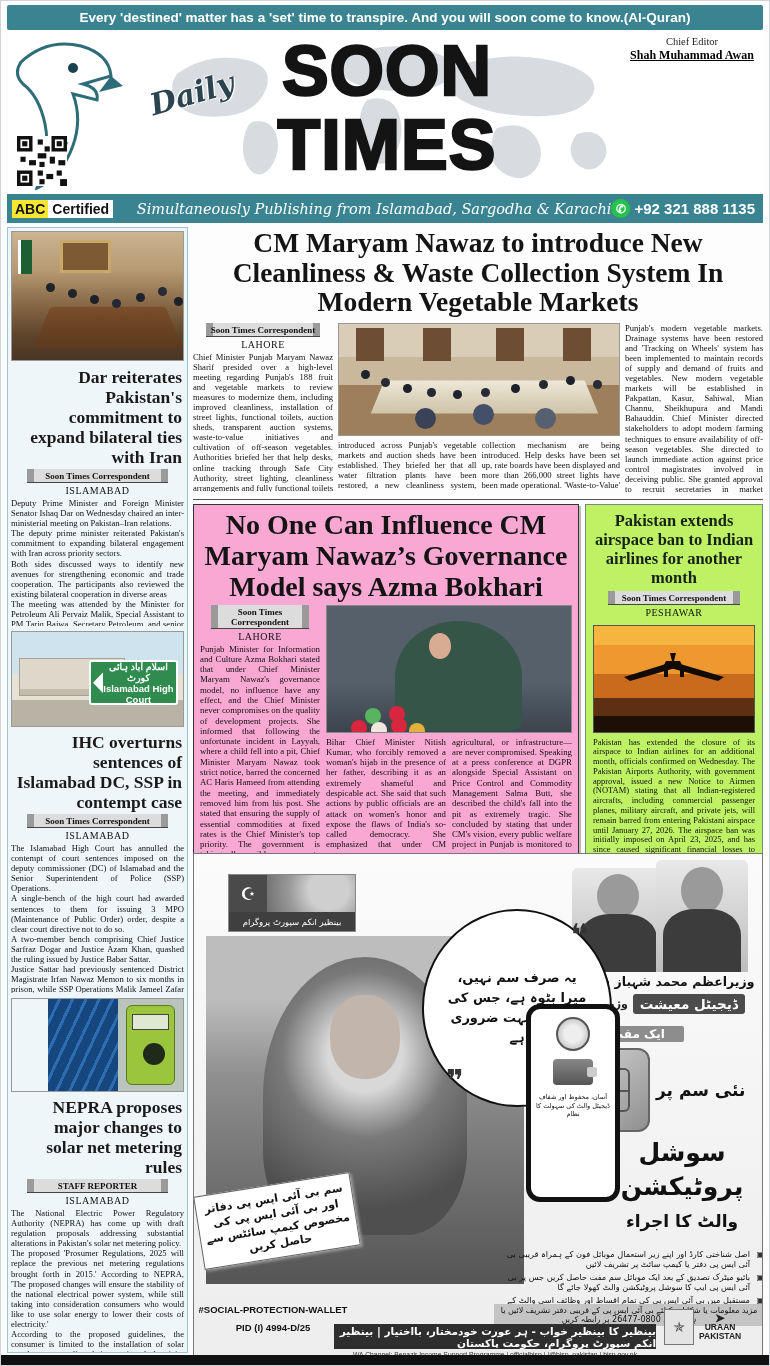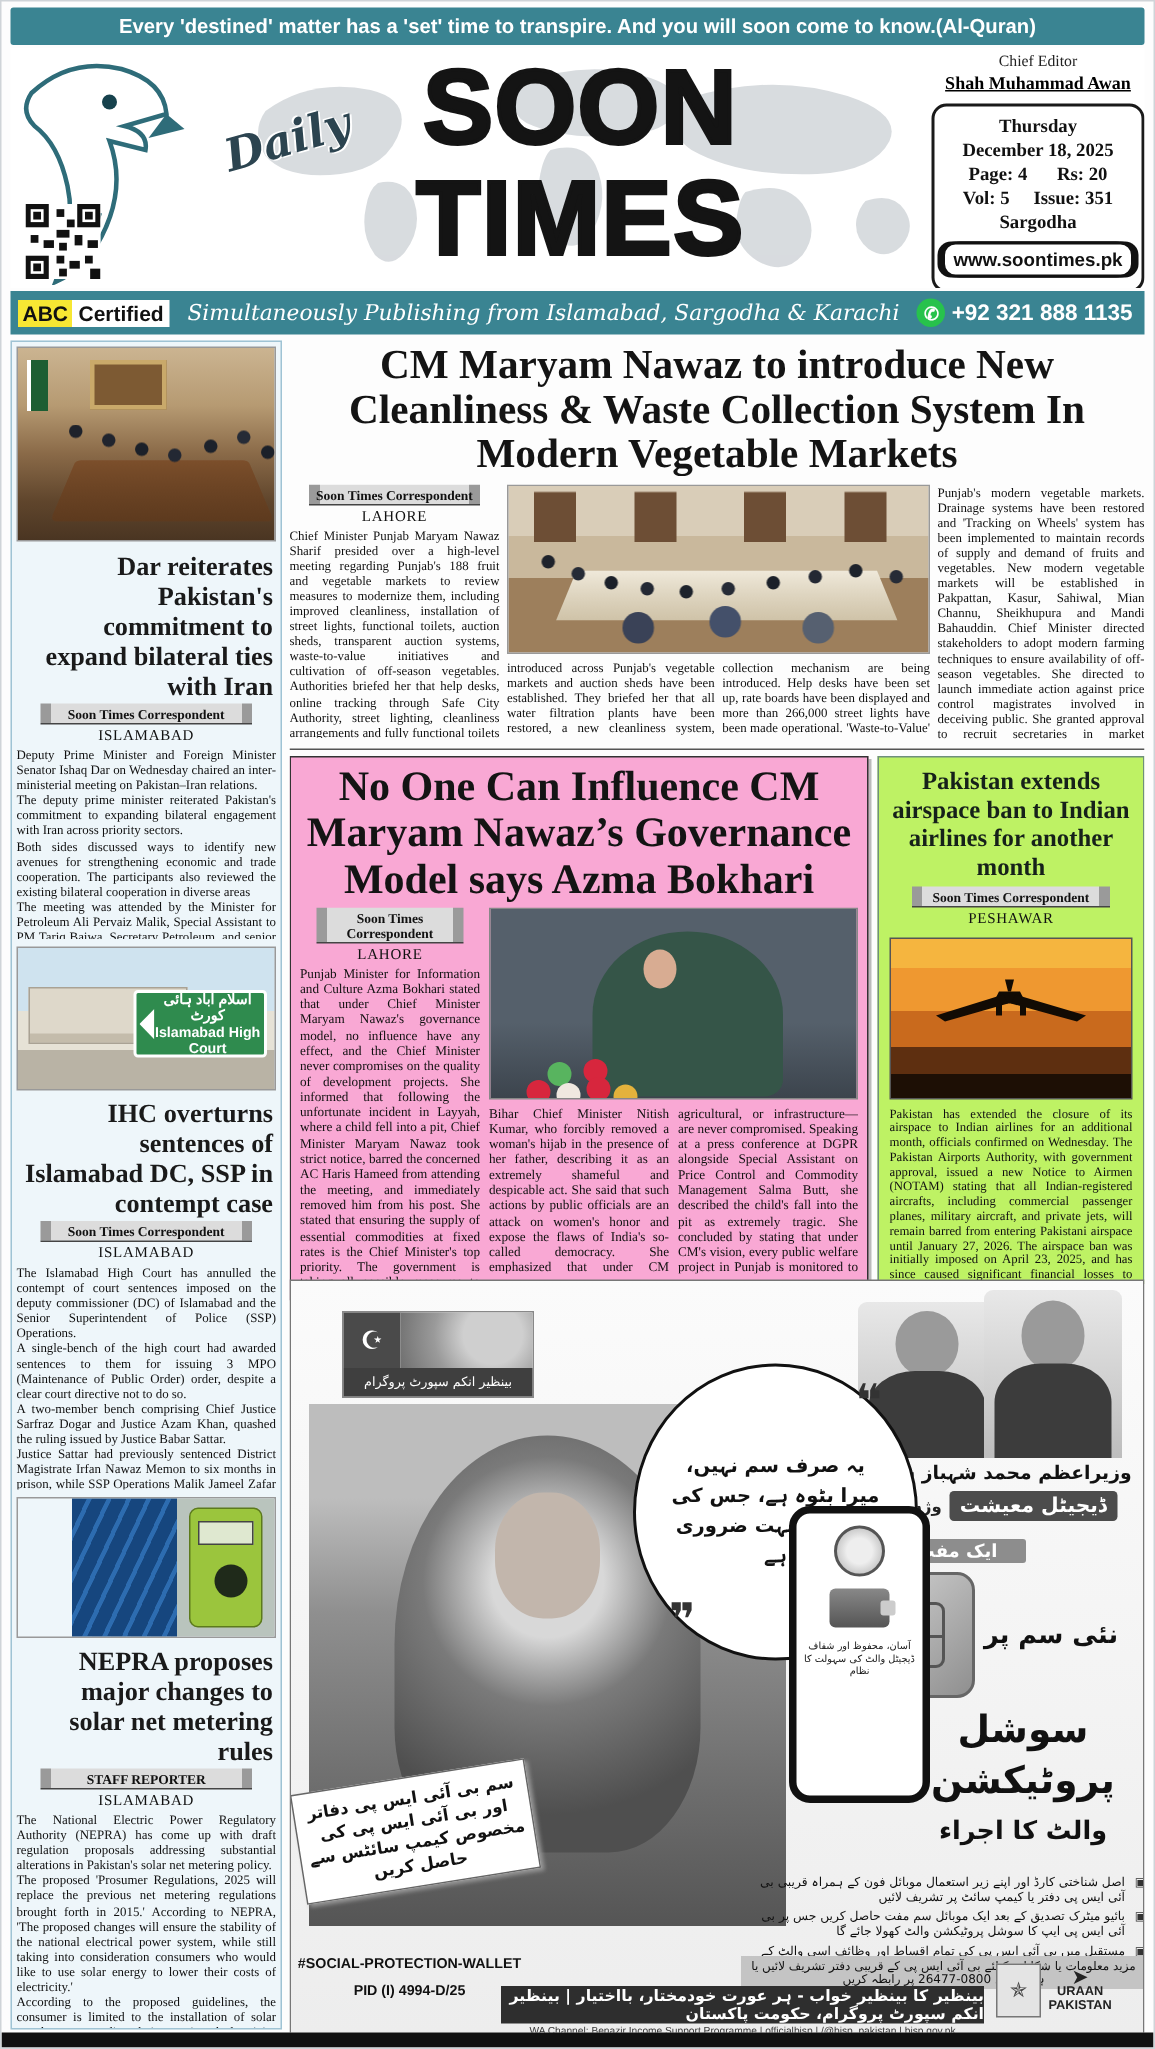--- a/index.html
+++ b/index.html
@@ -28,21 +28,21 @@
   .issuebox div { font-weight:700; font-size:12.5px; line-height:16px; color:#111; }
   .issue-row { display:flex; justify-content:space-evenly; }
   .webpill { margin:5px 2px 4px; border:2px solid #111; border-radius:9px; background:#fff; font-family:"Liberation Sans", sans-serif;
     font-weight:700; font-size:12px; padding:2px 0; box-shadow:-3px 0 0 #111, 3px 0 0 #111; }
 
   
   .pubbar { position:absolute; top:193px; left:6px; right:6px; height:29px; background:#3a8492; display:flex; align-items:center; }
   .abcbadge { display:flex; margin-left:5px; font-family:"Liberation Sans", sans-serif; font-weight:700; font-size:14px; }
   .abcbadge .abc { background:#f7e733; color:#111; padding:1px 3px; }
   .abcbadge .cert { background:#fff; color:#111; padding:1px 4px; }
-  .publine { flex:1; text-align:center; color:#fff; font-style:italic; font-size:14.5px; font-family:"DejaVu Serif", serif; }
+  .publine { flex:1; text-align:right; color:#fff; font-style:italic; font-size:14.5px; font-family:"DejaVu Serif", serif; }
   .wa { display:flex; align-items:center; gap:4px; margin-right:8px; color:#fff; font-family:"Liberation Sans", sans-serif; font-weight:700; font-size:15px; }
   .wa-icon { width:19px; height:19px; border-radius:50%; background:#27c24c; color:#fff; display:flex; align-items:center; justify-content:center; font-size:12px; }
 
   
   .sidebar { position:absolute; left:6px; top:226px; width:181px; bottom:12px; background:#eef6fa; border:1px solid #9fc3d4; padding:3px; overflow:hidden; }
   .main { position:absolute; left:192px; top:226px; right:6px; bottom:10px; overflow:hidden; }
 
   .tag { background:linear-gradient(90deg,#9a9a9a 0 7px,#dcdcdc 7px calc(100% - 7px),#9a9a9a calc(100% - 7px));
     border-bottom:1.5px solid #444; font-size:9px; font-weight:700; text-align:center; padding:2px 0 1px; color:#111; width:82%; margin:0 auto; }
   .dateline { text-align:center; font-size:10px; font-weight:400; letter-spacing:.5px; padding:2px 0; color:#111; }
@@ -213,34 +213,20 @@
       </g>
     </svg>
     <div class="daily">Daily</div>
     <div class="paper-title">
       <div>SOON</div>
       <div>TIMES</div>
     </div>
     <div class="mast-right">
       <div class="chief-label">Chief Editor</div>
       <div class="chief-name">Shah Muhammad Awan</div>
-      <div class="issuebox">
-        <div>Thursday</div>
-        <div>December 18, 2025</div>
-        <div class="issue-row">
-          <span>Page: 4</span>
-          <span>Rs: 20</span>
-        </div>
-        <div class="issue-row">
-          <span>Vol: 5</span>
-          <span>Issue: 351</span>
-        </div>
-        <div>Sargodha</div>
-        <div class="webpill">www.soontimes.pk</div>
-      </div>
     </div>
   </div>
 
   <div class="pubbar">
     <div class="abcbadge">
       <span class="abc">ABC</span>
       <span class="cert">Certified</span>
     </div>
     <div class="publine">Simultaneously Publishing from Islamabad, Sargodha &amp; Karachi</div>
     <div class="wa">

